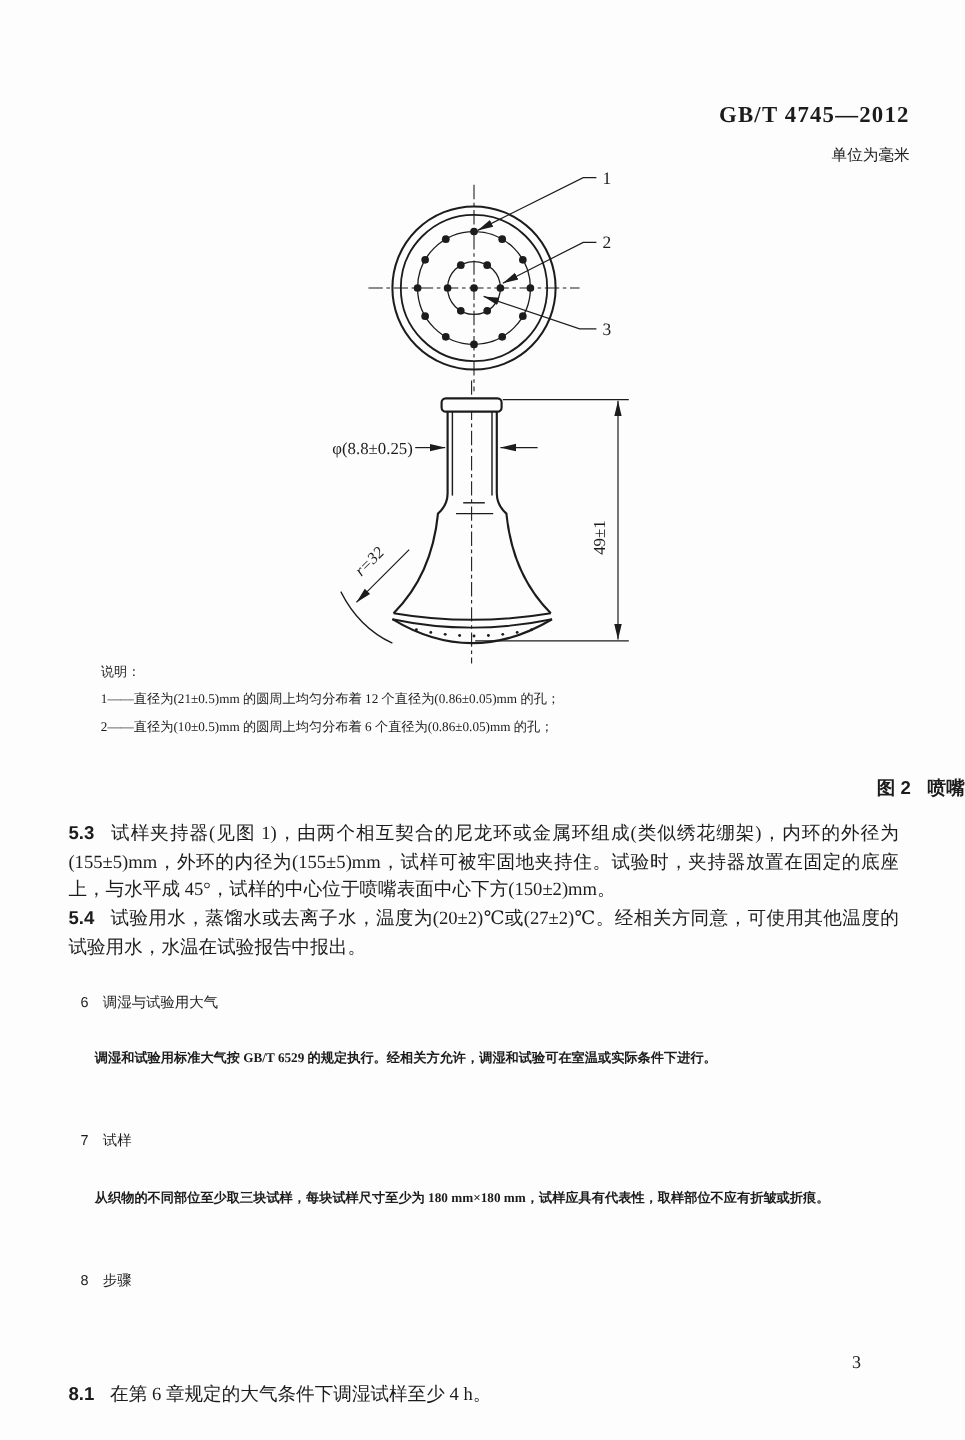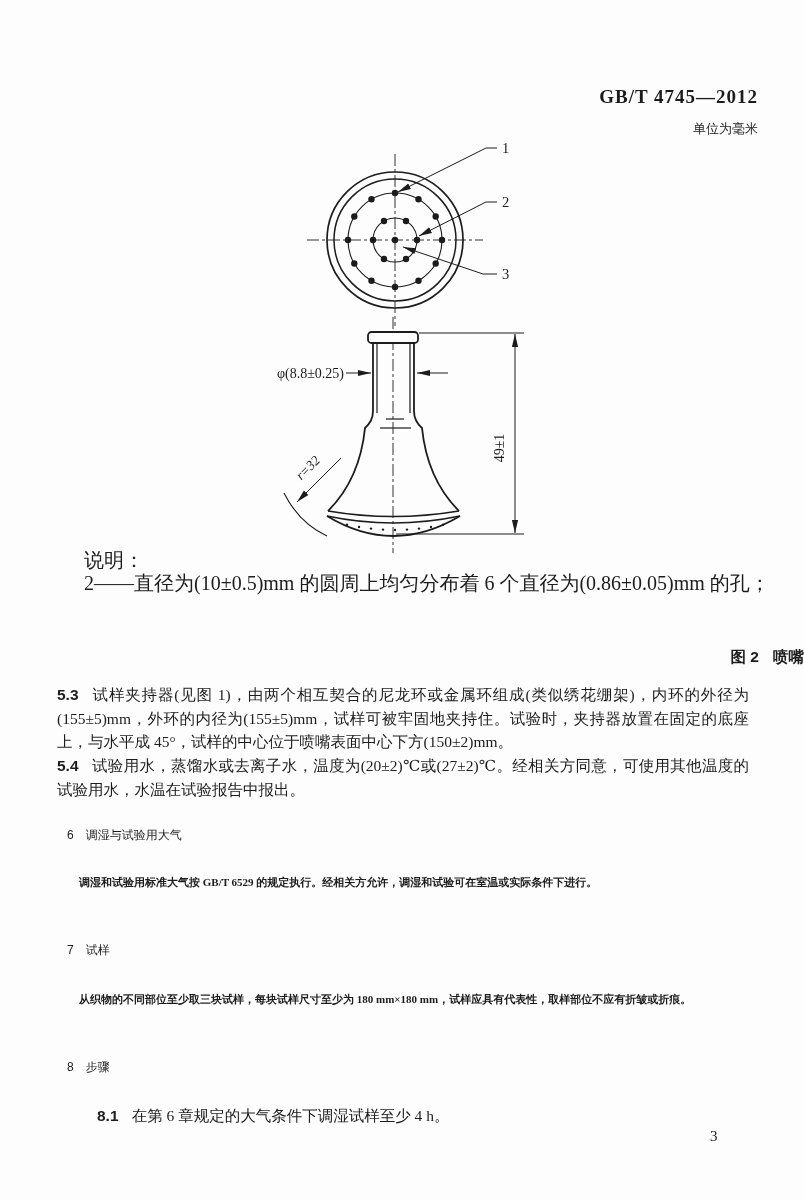--- a/index.html
+++ b/index.html
@@ -7,21 +7,21 @@
     width:804px;height:1200px;position:relative;background:#fdfdfd;
     font-family:"Liberation Serif","DejaVu Serif",serif;color:#1c1c1c;
     overflow:hidden;
   }
   .abs{position:absolute;}
   .hdr-std{
     top:86px;right:46px;font-size:19px;font-weight:bold;
     letter-spacing:1px;font-family:"Liberation Serif","DejaVu Serif",serif;
   }
   .hdr-unit{top:120px;right:46px;font-size:13px;}
-  .legend{top:549px;left:84px;width:640px;font-size:20px;line-height:23.2px;}
+  .legend{top:549px;left:84px;width:640px;font-size:11px;line-height:23.2px;}
   .legend div{white-space:nowrap;}
   .fig-caption{
     top:647px;left:0;width:804px;text-align:right;
     font-size:15.5px;font-weight:bold;
     font-family:"Liberation Sans","DejaVu Sans",sans-serif;
   }
   .fig-caption .cap-label{margin-right:14px;}
   .clause{left:57px;width:692px;font-size:15.5px;line-height:23.6px;text-align:justify;}
   .clause .num{
     font-weight:bold;margin-right:0.85em;
@@ -140,20 +140,21 @@
   </g>
   <g>
     <text x="344" y="378" font-size="14" text-anchor="end">φ(8.8±0.25)</text>
     <text x="504" y="448" font-size="14" text-anchor="middle" transform="rotate(-90 504 448)">49±1</text>
     <text x="311" y="471" font-size="13.5" font-style="italic" text-anchor="middle" transform="rotate(-45 311 471)">r=32</text>
   </g>
 </svg>
 
 <div class="abs legend">
   <div>说明：</div>
+  <div>1——直径为(21±0.5)mm 的圆周上均匀分布着 12 个直径为(0.86±0.05)mm 的孔；</div>
   <div>2——直径为(10±0.5)mm 的圆周上均匀分布着 6 个直径为(0.86±0.05)mm 的孔；</div>
 </div>
 
 <div class="abs fig-caption">
   <span class="cap-label">图 2</span><span>喷嘴</span>
 </div>
 
 <div class="abs clause" style="top:683px;">
   <span class="num">5.3</span><span>试样夹持器(见图 1)，由两个相互契合的尼龙环或金属环组成(类似绣花绷架)，内环的外径为(155±5)mm，外环的内径为(155±5)mm，试样可被牢固地夹持住。试验时，夹持器放置在固定的底座上，与水平成 45°，试样的中心位于喷嘴表面中心下方(150±2)mm。</span>
 </div>
@@ -169,17 +170,17 @@
 
 <div class="abs sec-head" style="top:942px;">
   <span class="num">7</span><span>试样</span>
 </div>
 <div class="abs indent-para" style="top:988px;">从织物的不同部位至少取三块试样，每块试样尺寸至少为 180 mm×180 mm，试样应具有代表性，取样部位不应有折皱或折痕。</div>
 
 <div class="abs sec-head" style="top:1059px;">
   <span class="num">8</span><span>步骤</span>
 </div>
 
-<div class="abs clause" style="top:1104px;margin-left:40px;">
+<div class="abs clause" style="top:1151px;">
   <span class="num">8.1</span><span>在第 6 章规定的大气条件下调湿试样至少 4 h。</span>
 </div>
 
 <div class="abs page-num">3</div>
 
 </body></html>

